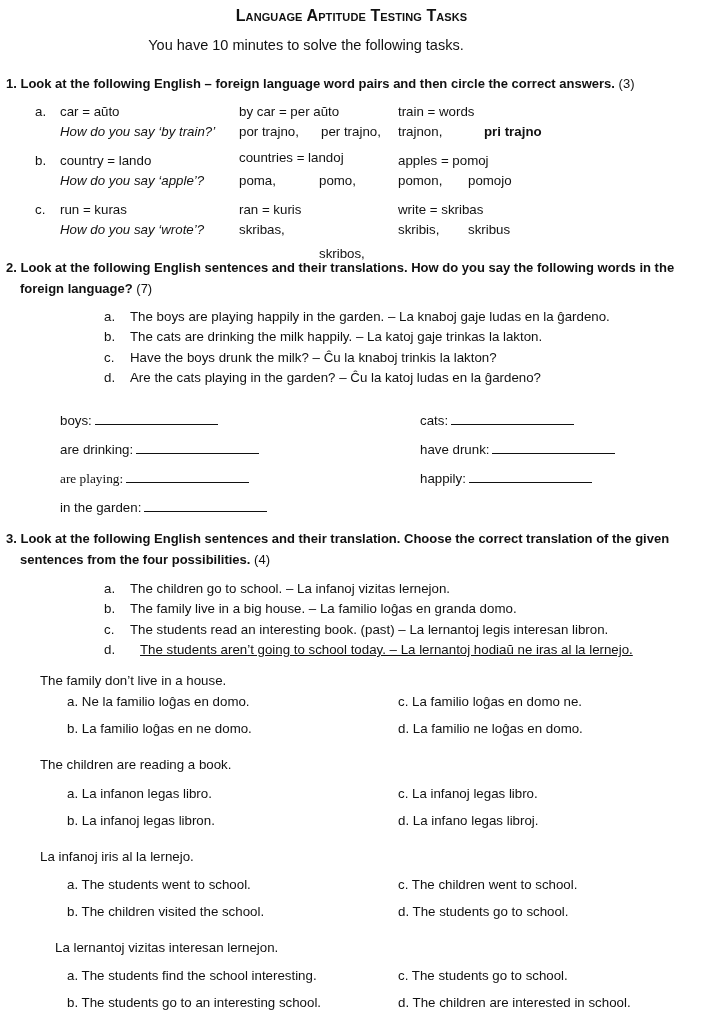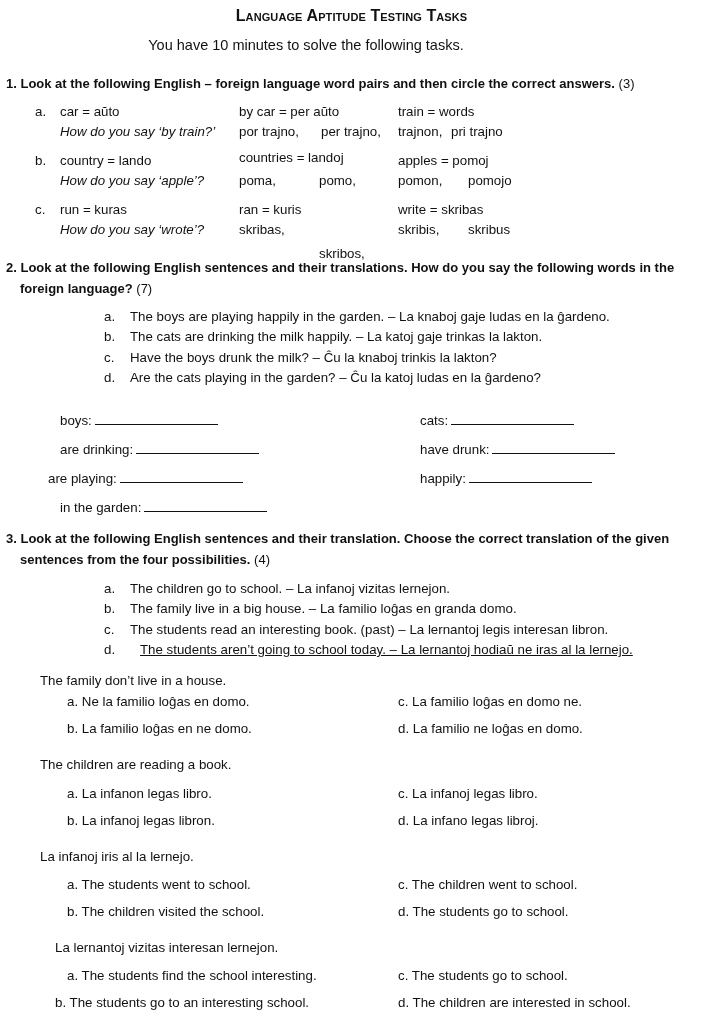--- a/index.html
+++ b/index.html
@@ -31,21 +31,21 @@
 </div>
 
 <div class="abs" style="left:35px; top:104px;">a.</div>
 <div class="abs" style="left:60px; top:104px;">car = aŭto</div>
 <div class="abs" style="left:239px; top:104px;">by car = per aŭto</div>
 <div class="abs" style="left:398px; top:104px;">train = words</div>
 <div class="abs it" style="left:60px; top:124px;">How do you say ‘by train?’</div>
 <div class="abs" style="left:239px; top:124px;">por trajno,</div>
 <div class="abs" style="left:321px; top:124px;">per trajno,</div>
 <div class="abs" style="left:398px; top:124px;">trajnon,</div>
-<div class="abs" style="left:451px; top:124px;">pri trajno</div>
+<div class="abs" style="left:484px; top:124px;font-weight:bold;">pri trajno</div>
 
 <div class="abs" style="left:35px; top:153px;">b.</div>
 <div class="abs" style="left:60px; top:153px;">country  = lando</div>
 <div class="abs" style="left:239px; top:150px;">countries = landoj</div>
 <div class="abs" style="left:398px; top:153px;">apples = pomoj</div>
 <div class="abs it" style="left:60px; top:173px;">How do you say ‘apple’?</div>
 <div class="abs" style="left:239px; top:173px;">poma,</div>
 <div class="abs" style="left:319px; top:173px;">pomo,</div>
 <div class="abs" style="left:398px; top:173px;">pomon,</div>
 <div class="abs" style="left:468px; top:173px;">pomojo</div>
@@ -80,21 +80,21 @@
 </div>
 <div class="abs" style="left:420px; top:411px;">
   <span>cats:</span><span class="blank"></span>
 </div>
 <div class="abs" style="left:60px; top:440px;">
   <span>are drinking:</span><span class="blank"></span>
 </div>
 <div class="abs" style="left:420px; top:440px;">
   <span>have drunk:</span><span class="blank"></span>
 </div>
-<div class="abs" style="left:48px; top:469px;">
+<div class="abs" style="left:60px; top:469px;font-family:Liberation Serif, serif;">
   <span>are playing:</span><span class="blank"></span>
 </div>
 <div class="abs" style="left:420px; top:469px;">
   <span>happily:</span><span class="blank"></span>
 </div>
 <div class="abs" style="left:60px; top:498px;">
   <span>in the garden:</span><span class="blank"></span>
 </div>
 
 <div class="abs qhead" style="left:6px; top:531px;">3. Look at the following English sentences and their translation. Choose the correct translation of the given</div>
@@ -126,14 +126,14 @@
 
 <div class="abs" style="left:40px; top:849px;">La infanoj iris al la lernejo.</div>
 <div class="abs" style="left:67px; top:877px;">a. The students went to school.</div>
 <div class="abs" style="left:398px; top:877px;">c. The children went to school.</div>
 <div class="abs" style="left:67px; top:904px;">b. The children visited the school.</div>
 <div class="abs" style="left:398px; top:904px;">d. The students go to school.</div>
 
 <div class="abs" style="left:26px; top:940px;margin-left:29px;">La lernantoj vizitas interesan lernejon.</div>
 <div class="abs" style="left:67px; top:968px;">a. The students find the school interesting.</div>
 <div class="abs" style="left:398px; top:968px;">c. The students go to school.</div>
-<div class="abs" style="left:55px; top:995px;">b. The students go to an interesting school.</div>
+<div class="abs" style="left:67px; top:995px;">b. The students go to an interesting school.</div>
 <div class="abs" style="left:398px; top:995px;">d. The children are interested in school.</div>
 
 </body></html>

